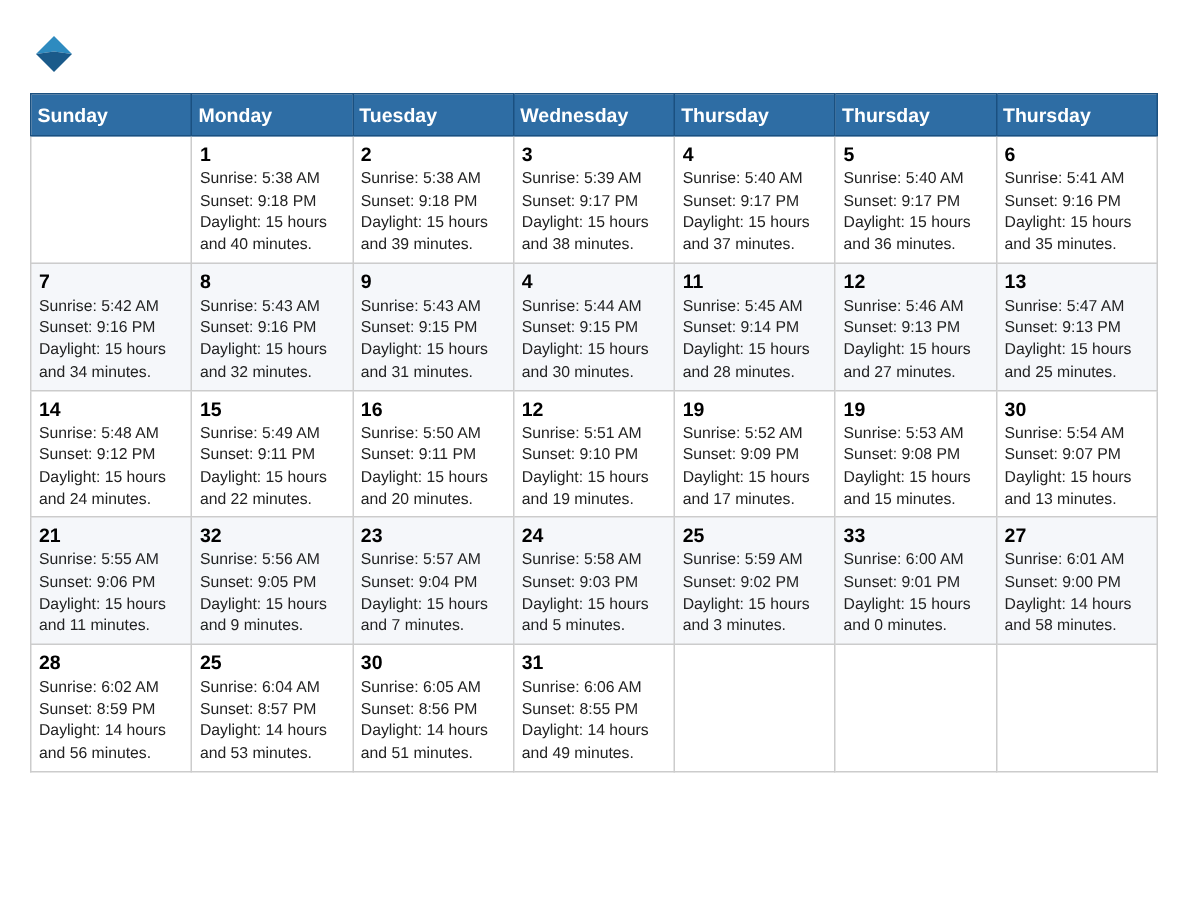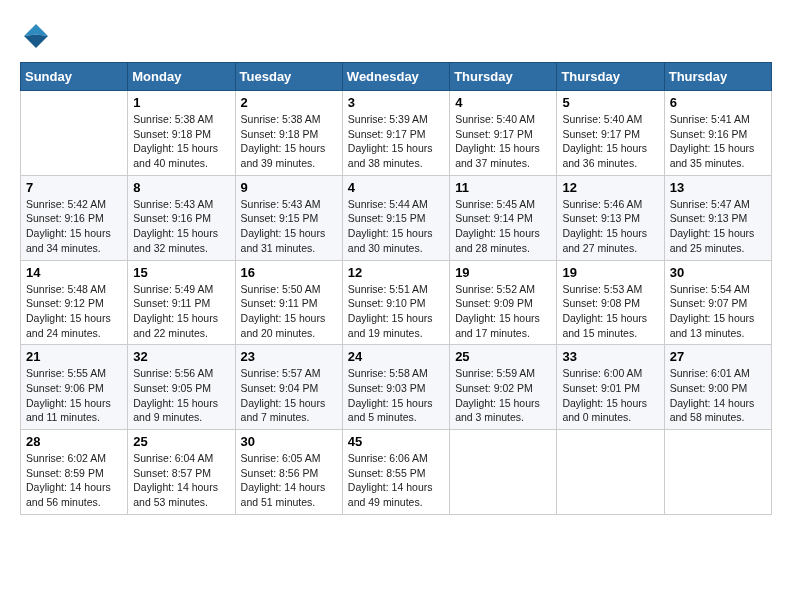--- a/index.html
+++ b/index.html
@@ -250,21 +250,21 @@
         </td>
         <td>
           <span class="day-num">25</span>
           <div class="cell-content">Sunrise: 6:04 AM<br>Sunset: 8:57 PM<br>Daylight: 14 hours<br>and 53 minutes.</div>
         </td>
         <td>
           <span class="day-num">30</span>
           <div class="cell-content">Sunrise: 6:05 AM<br>Sunset: 8:56 PM<br>Daylight: 14 hours<br>and 51 minutes.</div>
         </td>
         <td>
-          <span class="day-num">45</span>
+          <span class="day-num">31</span>
           <div class="cell-content">Sunrise: 6:06 AM<br>Sunset: 8:55 PM<br>Daylight: 14 hours<br>and 49 minutes.</div>
         </td>
         <td></td>
         <td></td>
         <td></td>
       </tr>
     </tbody>
 </table>
 
 </body></html>

